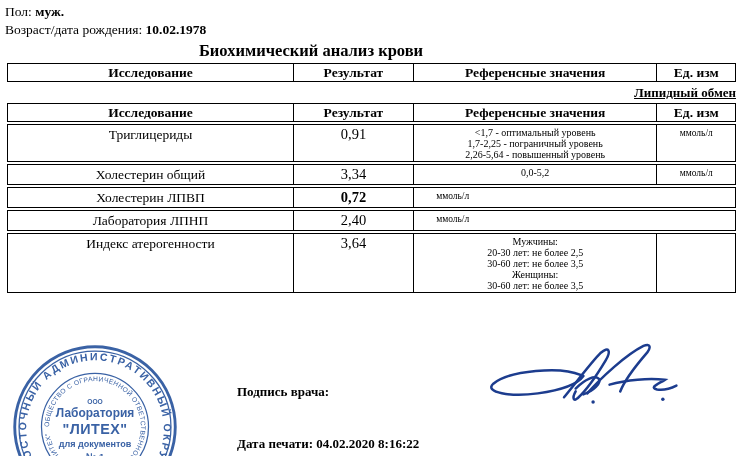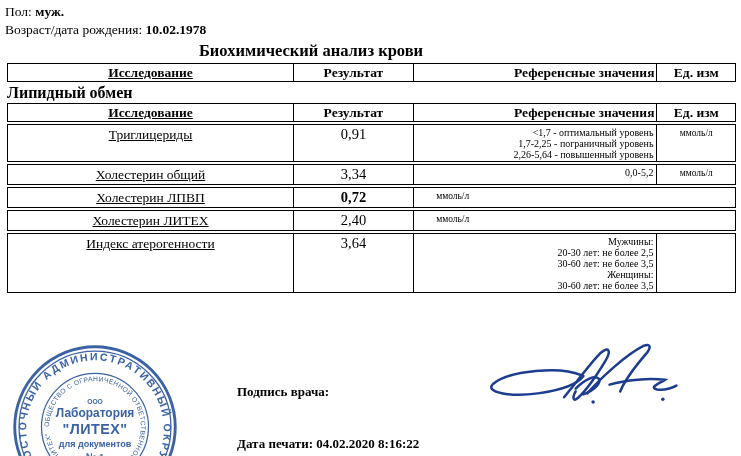--- a/index.html
+++ b/index.html
@@ -9,26 +9,26 @@
 
   .patient { position:absolute; top:3px; left:5px; font-size:13.5px; line-height:17.5px;font-family:Liberation Serif, serif; }
   .patient b { font-weight:bold; }
 
   .report-title { position:absolute; top:41px; left:0; width:622px; text-align:center;
                   font-weight:bold; font-size:16.5px; }
 
   .tbl { position:absolute; top:63px; left:7px; width:729px; }
   .trow { display:flex; border:1.8px solid #000; margin-bottom:2px; background:#fff; }
   .cell { padding:1px 3px; text-align:center; overflow:hidden; }
-  .c0 { width:39.2%;text-decoration:underline; }
+  .c0 { width:39.2%; }
   .c1 { width:16.5%; border-left:1.8px solid #000; }
-  .c2 { width:33.5%; border-left:1.8px solid #000;text-align:right; }
+  .c2 { width:33.5%; border-left:1.8px solid #000; }
   .c3 { width:10.8%; border-left:1.8px solid #000; }
   .thead .cell { font-weight:bold; font-size:13.5px; line-height:15px; padding:1px 2px; }
-  .section-title { text-align:left; font-weight:bold; font-size:16px; line-height:15px; margin:3px 0; }
+  .section-title { text-align:right; font-weight:bold; font-size:13px; line-height:15px; margin:3px 0;text-decoration:underline; }
   .name   { font-size:13.5px; line-height:17px; }
   .result { font-size:14.5px; line-height:17px; }
   .result.bold { font-weight:bold; }
   .refs { font-size:10px; line-height:11px; padding-top:2px; }
   .unit { font-size:9.5px; line-height:12px; padding-top:2px; }
 
   .sig-label  { position:absolute; left:237px; top:384px; font-weight:bold; font-size:13px; }
   .date-line  { position:absolute; left:237px; top:436px; font-weight:bold; font-size:13px; }
 
   .stamp { position:absolute; left:9px; top:341px; width:172px; height:172px; }
@@ -95,21 +95,21 @@
           <div class="refline">0,0-5,2</div>
         </div>
         <div class="cell c3 unit">ммоль/л</div>
       </div>
       <div class="trow">
         <div class="cell c0 name">Холестерин ЛПВП</div>
         <div class="cell c1 result bold">0,72</div>
         <div class="cell c3 unit">ммоль/л</div>
       </div>
       <div class="trow">
-        <div class="cell c0 name">Холестерин ЛИТЕХ</div>
+        <div class="cell c0 name">Лаборатория ЛПНП</div>
         <div class="cell c1 result">2,40</div>
         <div class="cell c3 unit">ммоль/л</div>
       </div>
       <div class="trow">
         <div class="cell c0 name">Индекс атерогенности</div>
         <div class="cell c1 result">3,64</div>
         <div class="cell c2 refs">
           <div class="refline">Мужчины:</div>
           <div class="refline">20-30 лет: не более 2,5</div>
           <div class="refline">30-60 лет: не более 3,5</div>

